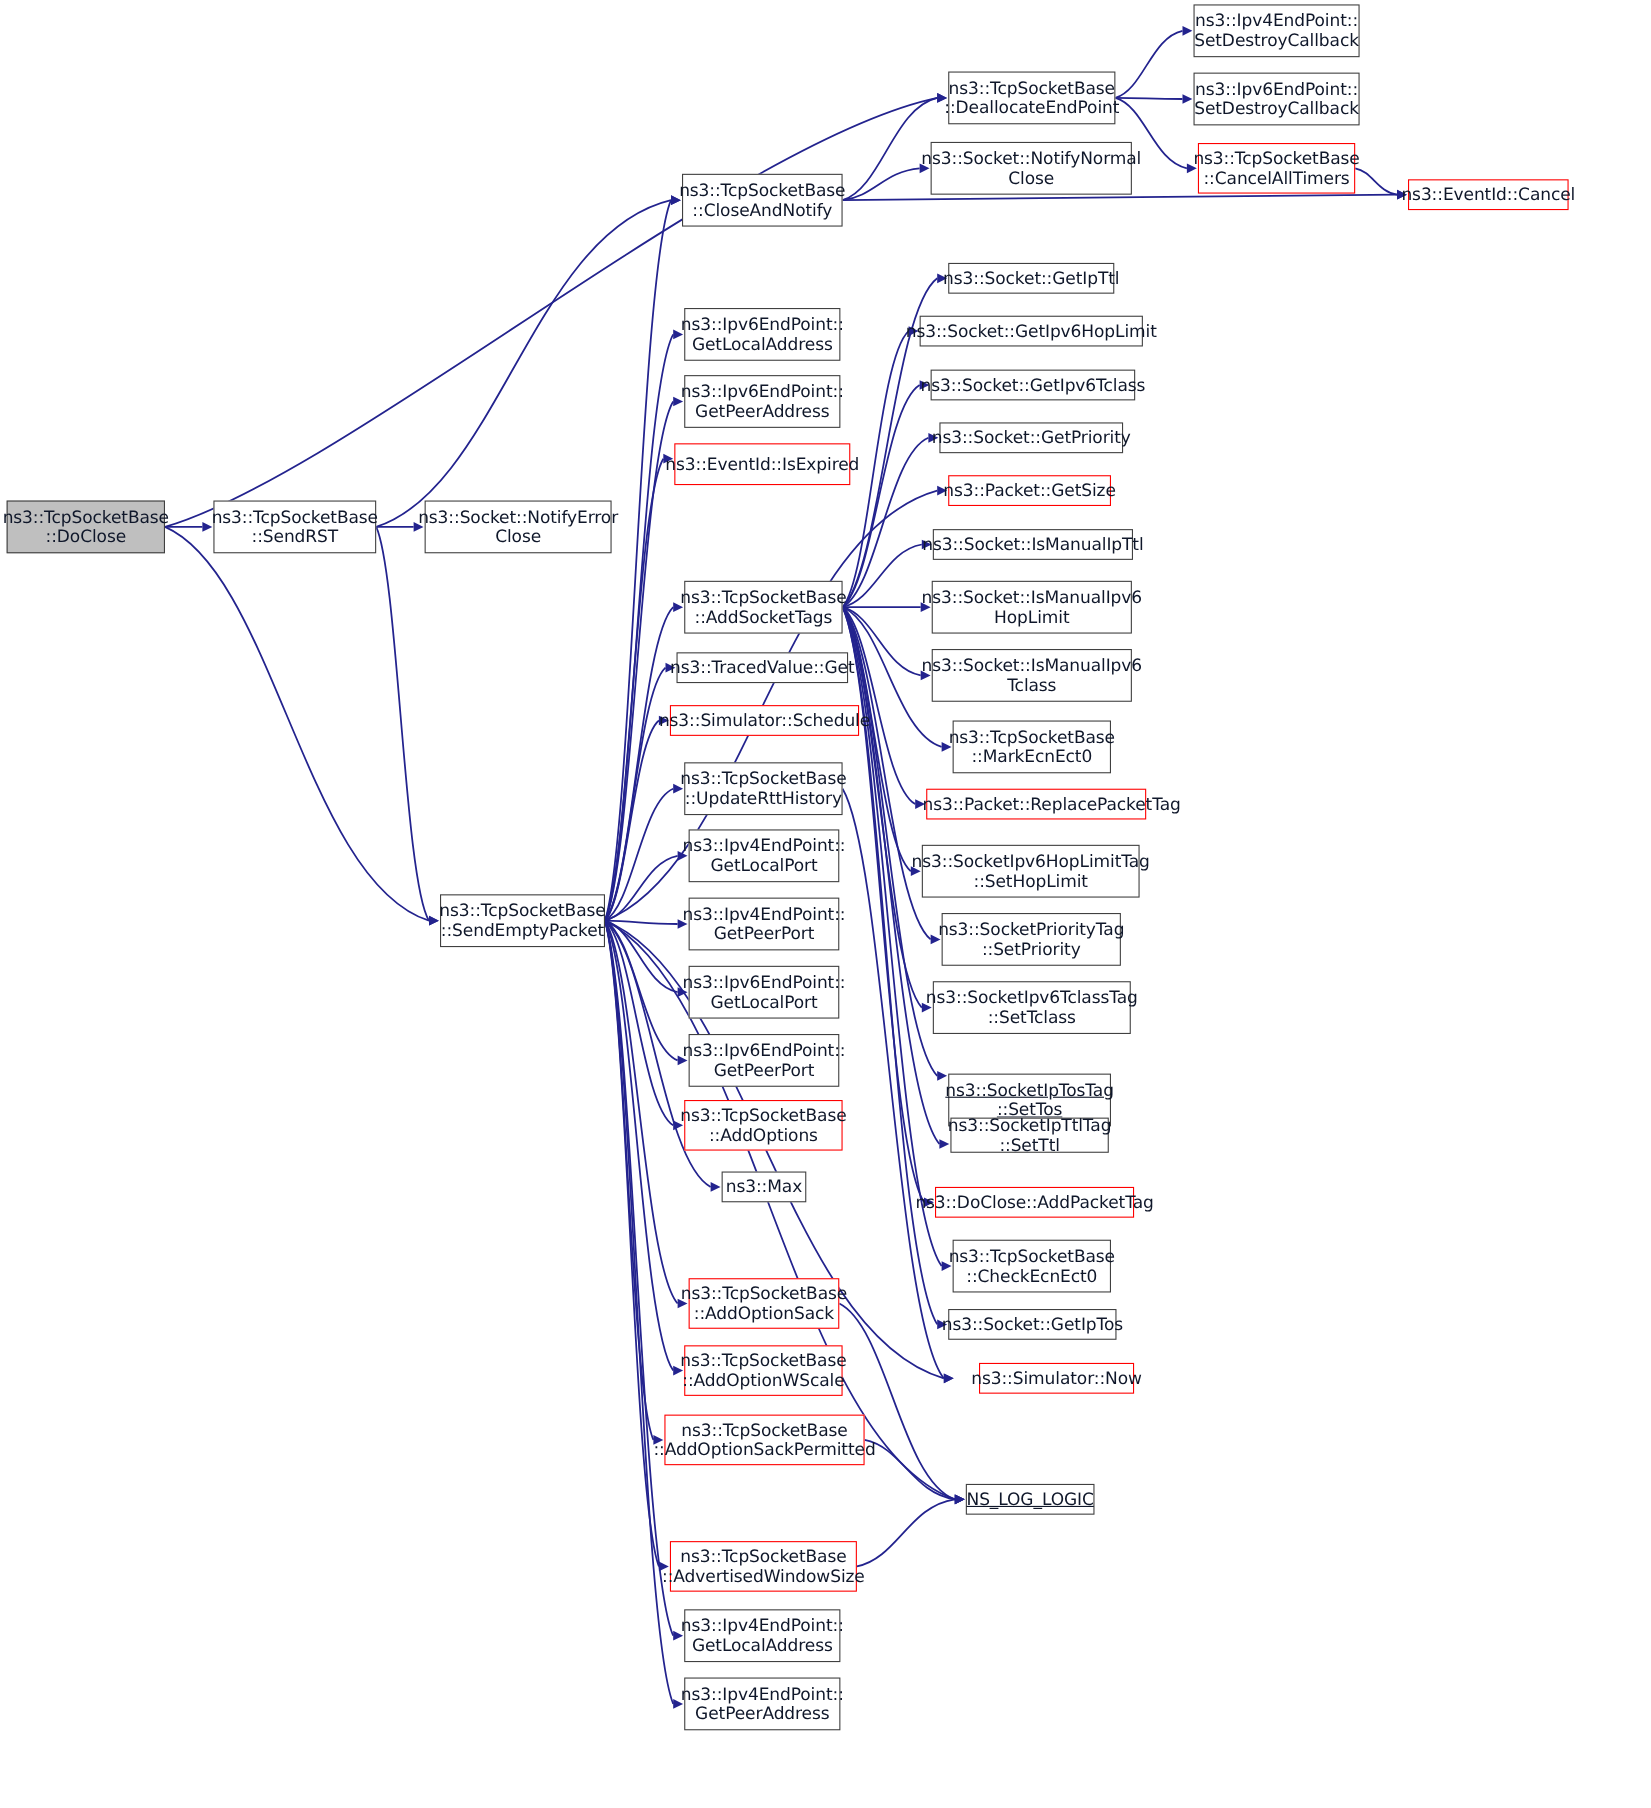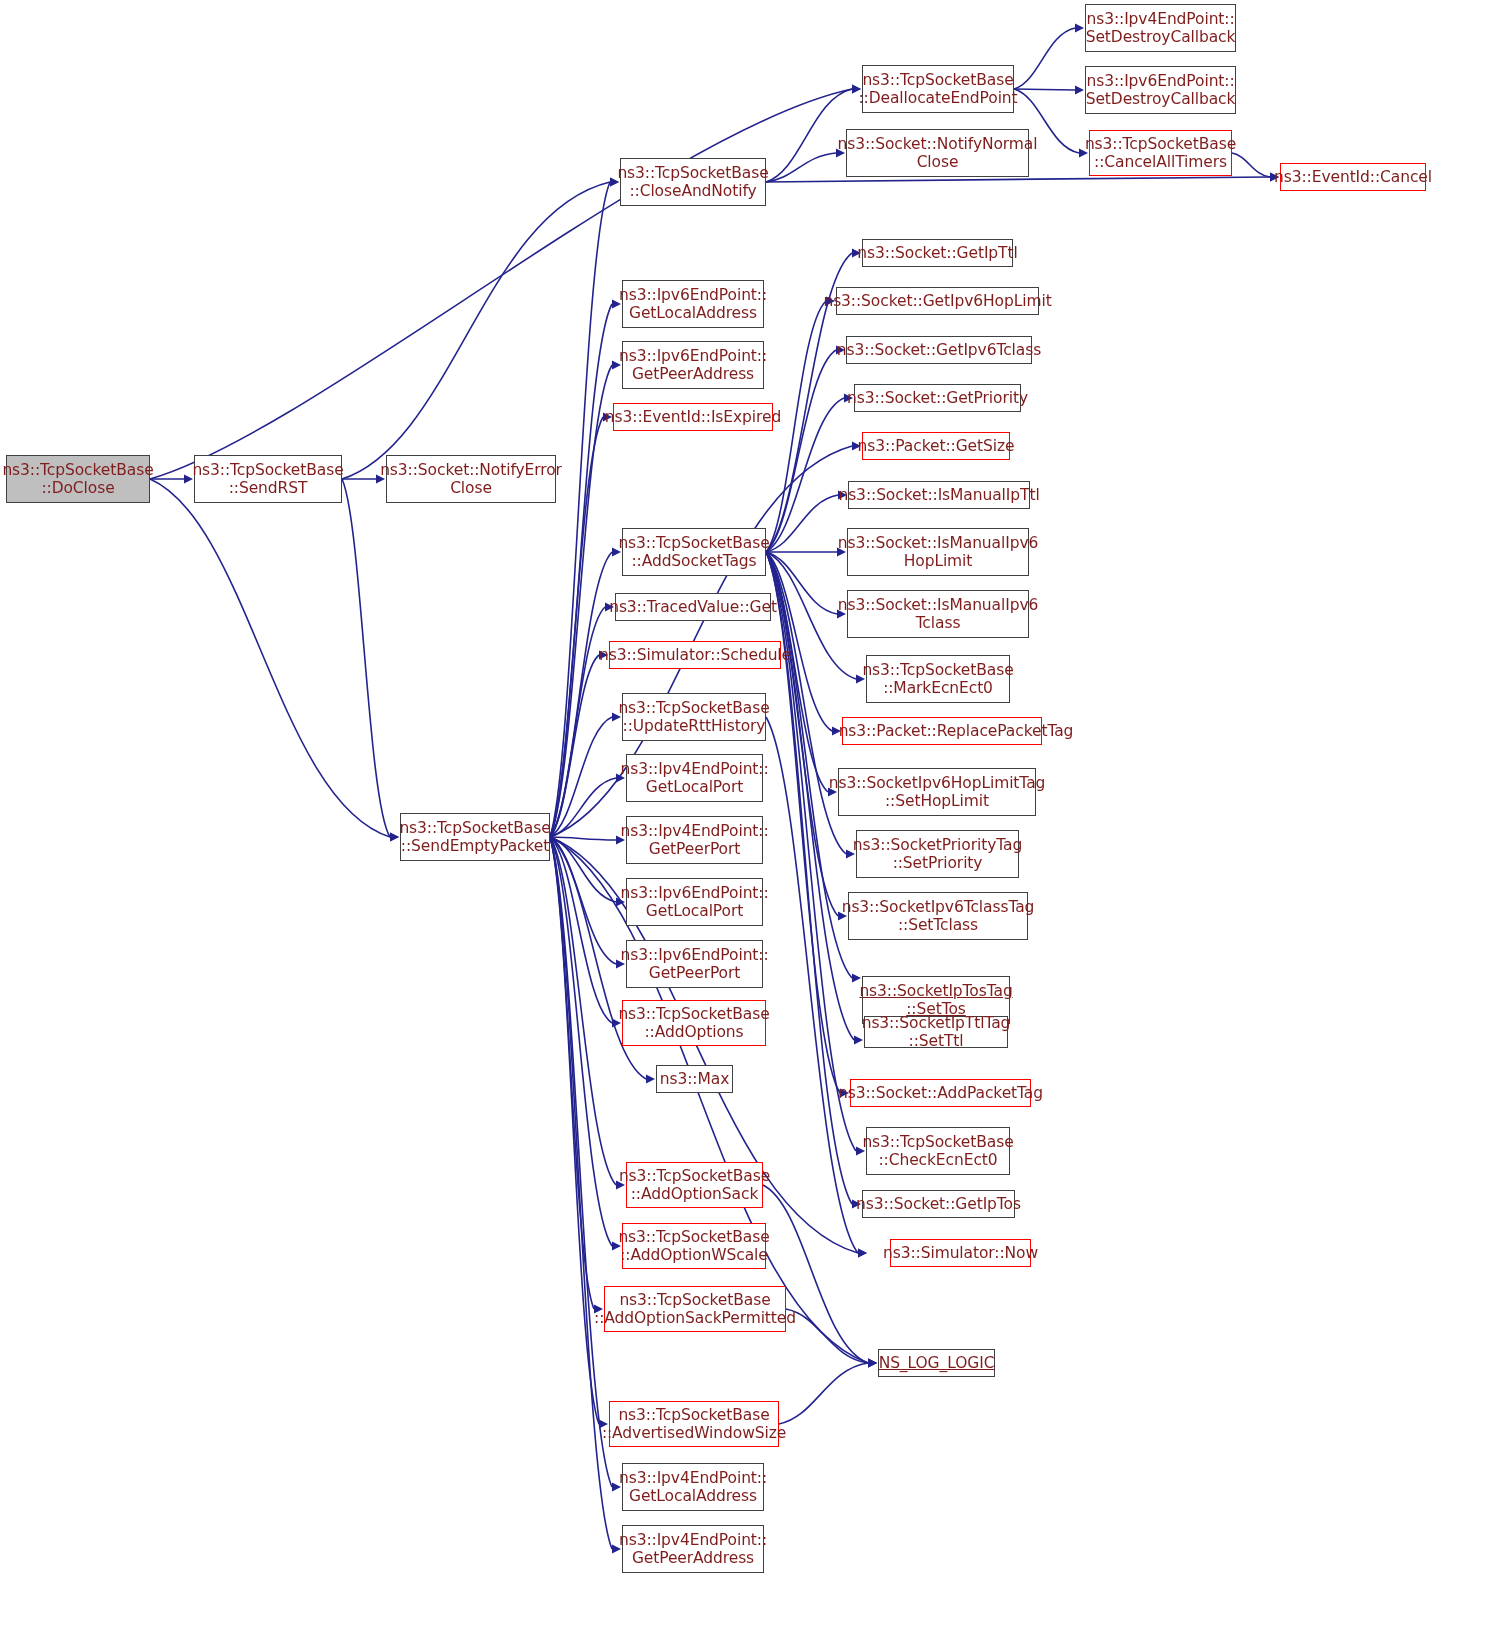--- a/index.html
+++ b/index.html
@@ -29,21 +29,21 @@
     position: absolute;
     box-sizing: border-box;
     display: flex;
     align-items: center;
     justify-content: center;
     text-align: center;
     background: #ffffff;
     border: 1px solid #404040;
     font-size: 15.5px;
     line-height: 1.18;
-    color: #7f1d1d;
+    color: #0f172a;
     letter-spacing: -0.1px;
     padding: 1px 4px;
     white-space: pre-line;
     cursor: pointer;
   }
   .gnode.red {
     border: 1px solid #ff0000;
   }
   .gnode.current {
     background: #bfbfbf;
@@ -184,21 +184,21 @@
     <div class="gnode" style="left: 194px; top: 455px; width: 148px; height: 48px;">ns3::TcpSocketBase
 ::SendRST</div>
     <div class="gnode" style="left: 386px; top: 455px; width: 170px; height: 48px;">ns3::Socket::NotifyError
 Close</div>
     <div class="gnode" style="left: 620px; top: 158px; width: 146px; height: 48px;">ns3::TcpSocketBase
 ::CloseAndNotify</div>
     <div class="gnode" style="left: 622px; top: 280px; width: 142px; height: 48px;">ns3::Ipv6EndPoint::
 GetLocalAddress</div>
     <div class="gnode" style="left: 622px; top: 341px; width: 142px; height: 48px;">ns3::Ipv6EndPoint::
 GetPeerAddress</div>
-    <div class="gnode red" style="left: 613px; top: 403px; width: 160px; height: 28px;">ns3::EventId::IsExpired</div>
+    <div class="gnode red" style="left: 613px; top: 403px; width: 160px; height: 38px;">ns3::EventId::IsExpired</div>
     <div class="gnode" style="left: 622px; top: 528px; width: 144px; height: 48px;">ns3::TcpSocketBase
 ::AddSocketTags</div>
     <div class="gnode" style="left: 615px; top: 593px; width: 156px; height: 28px;">ns3::TracedValue::Get</div>
     <div class="gnode red" style="left: 609px; top: 641px; width: 172px; height: 28px;">ns3::Simulator::Schedule</div>
     <div class="gnode" style="left: 622px; top: 693px; width: 144px; height: 48px;">ns3::TcpSocketBase
 ::UpdateRttHistory</div>
     <div class="gnode" style="left: 626px; top: 754px; width: 137px; height: 48px;">ns3::Ipv4EndPoint::
 GetLocalPort</div>
     <div class="gnode" style="left: 626px; top: 816px; width: 137px; height: 48px;">ns3::Ipv4EndPoint::
 GetPeerPort</div>
@@ -250,19 +250,19 @@
     <div class="gnode" style="left: 838px; top: 768px; width: 198px; height: 48px;">ns3::SocketIpv6HopLimitTag
 ::SetHopLimit</div>
     <div class="gnode" style="left: 856px; top: 830px; width: 163px; height: 48px;">ns3::SocketPriorityTag
 ::SetPriority</div>
     <div class="gnode" style="left: 848px; top: 892px; width: 180px; height: 48px;">ns3::SocketIpv6TclassTag
 ::SetTclass</div>
     <div class="gnode" style="left: 862px; top: 976px; width: 148px; height: 48px; text-decoration: underline;">ns3::SocketIpTosTag
 ::SetTos</div>
     <div class="gnode" style="left: 864px; top: 1016px; width: 144px; height: 32px;">ns3::SocketIpTtlTag
 ::SetTtl</div>
-    <div class="gnode red" style="left: 850px; top: 1079px; width: 181px; height: 28px;">ns3::Socket::AddPacketTag</div>
+    <div class="gnode red" style="left: 850px; top: 1079px; width: 181px; height: 28px;">ns3::DoClose::AddPacketTag</div>
     <div class="gnode" style="left: 866px; top: 1127px; width: 144px; height: 48px;">ns3::TcpSocketBase
 ::CheckEcnEct0</div>
     <div class="gnode" style="left: 862px; top: 1190px; width: 153px; height: 28px;">ns3::Socket::GetIpTos</div>
     <div class="gnode red" style="left: 868px; top: 1239px; width: 141px; height: 28px; margin-left: 22px;">ns3::Simulator::Now</div>
     <div class="gnode" style="left: 878px; top: 1349px; width: 117px; height: 28px; text-decoration: underline;">NS_LOG_LOGIC</div>
   </div>
 
 </body></html>

